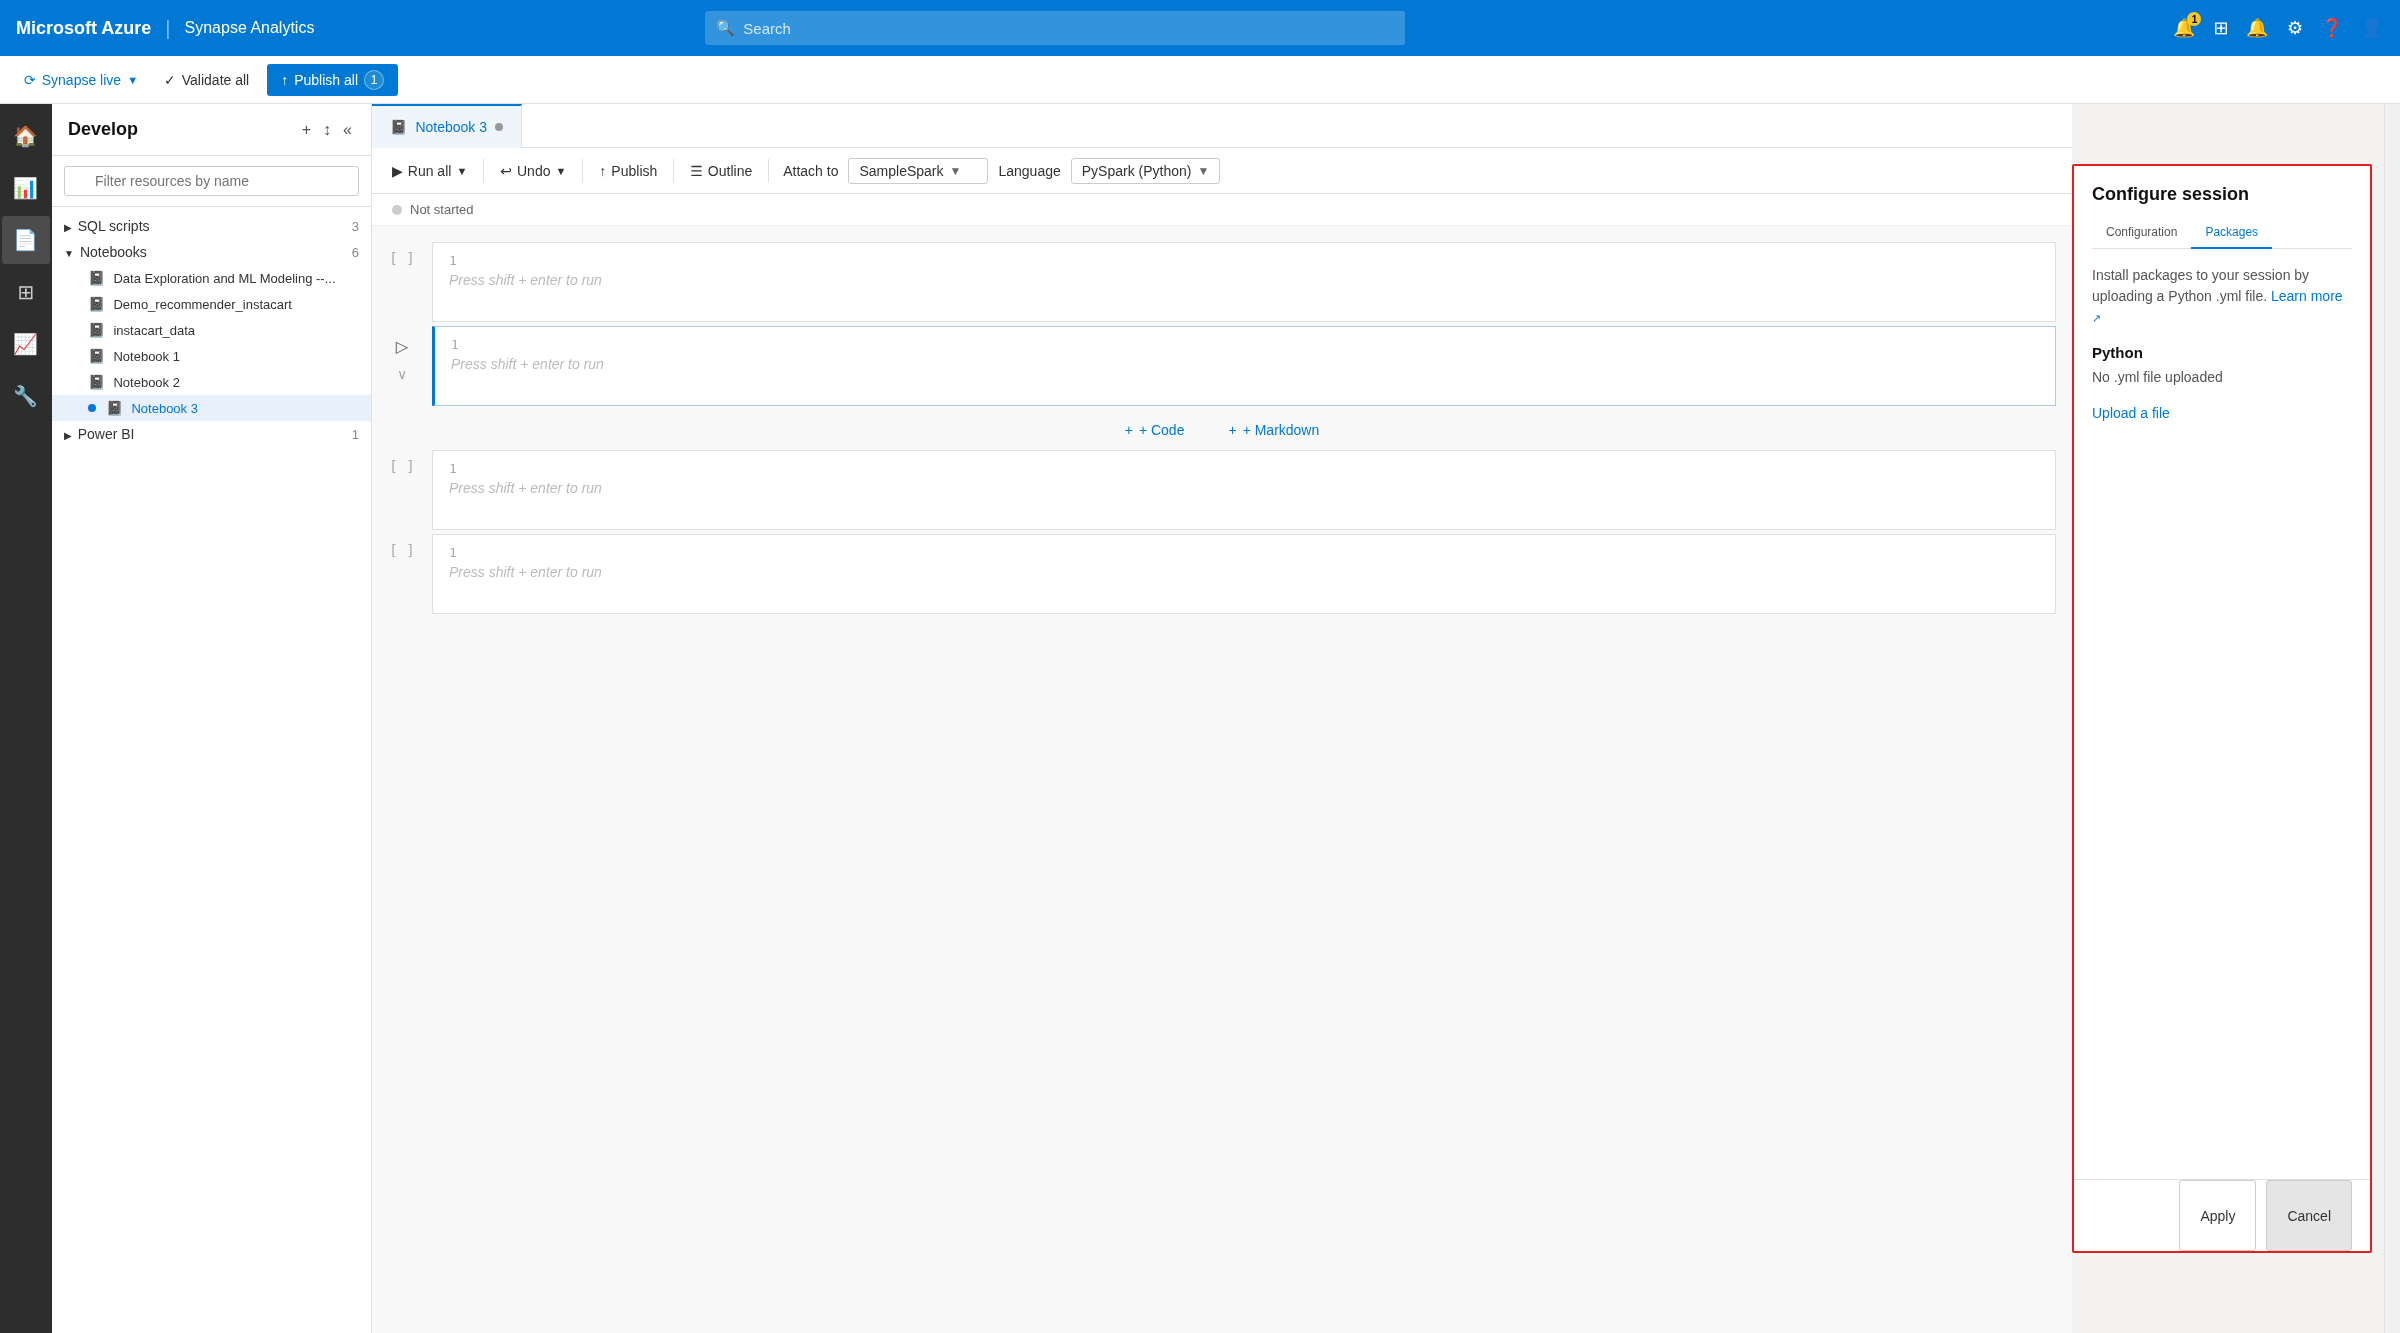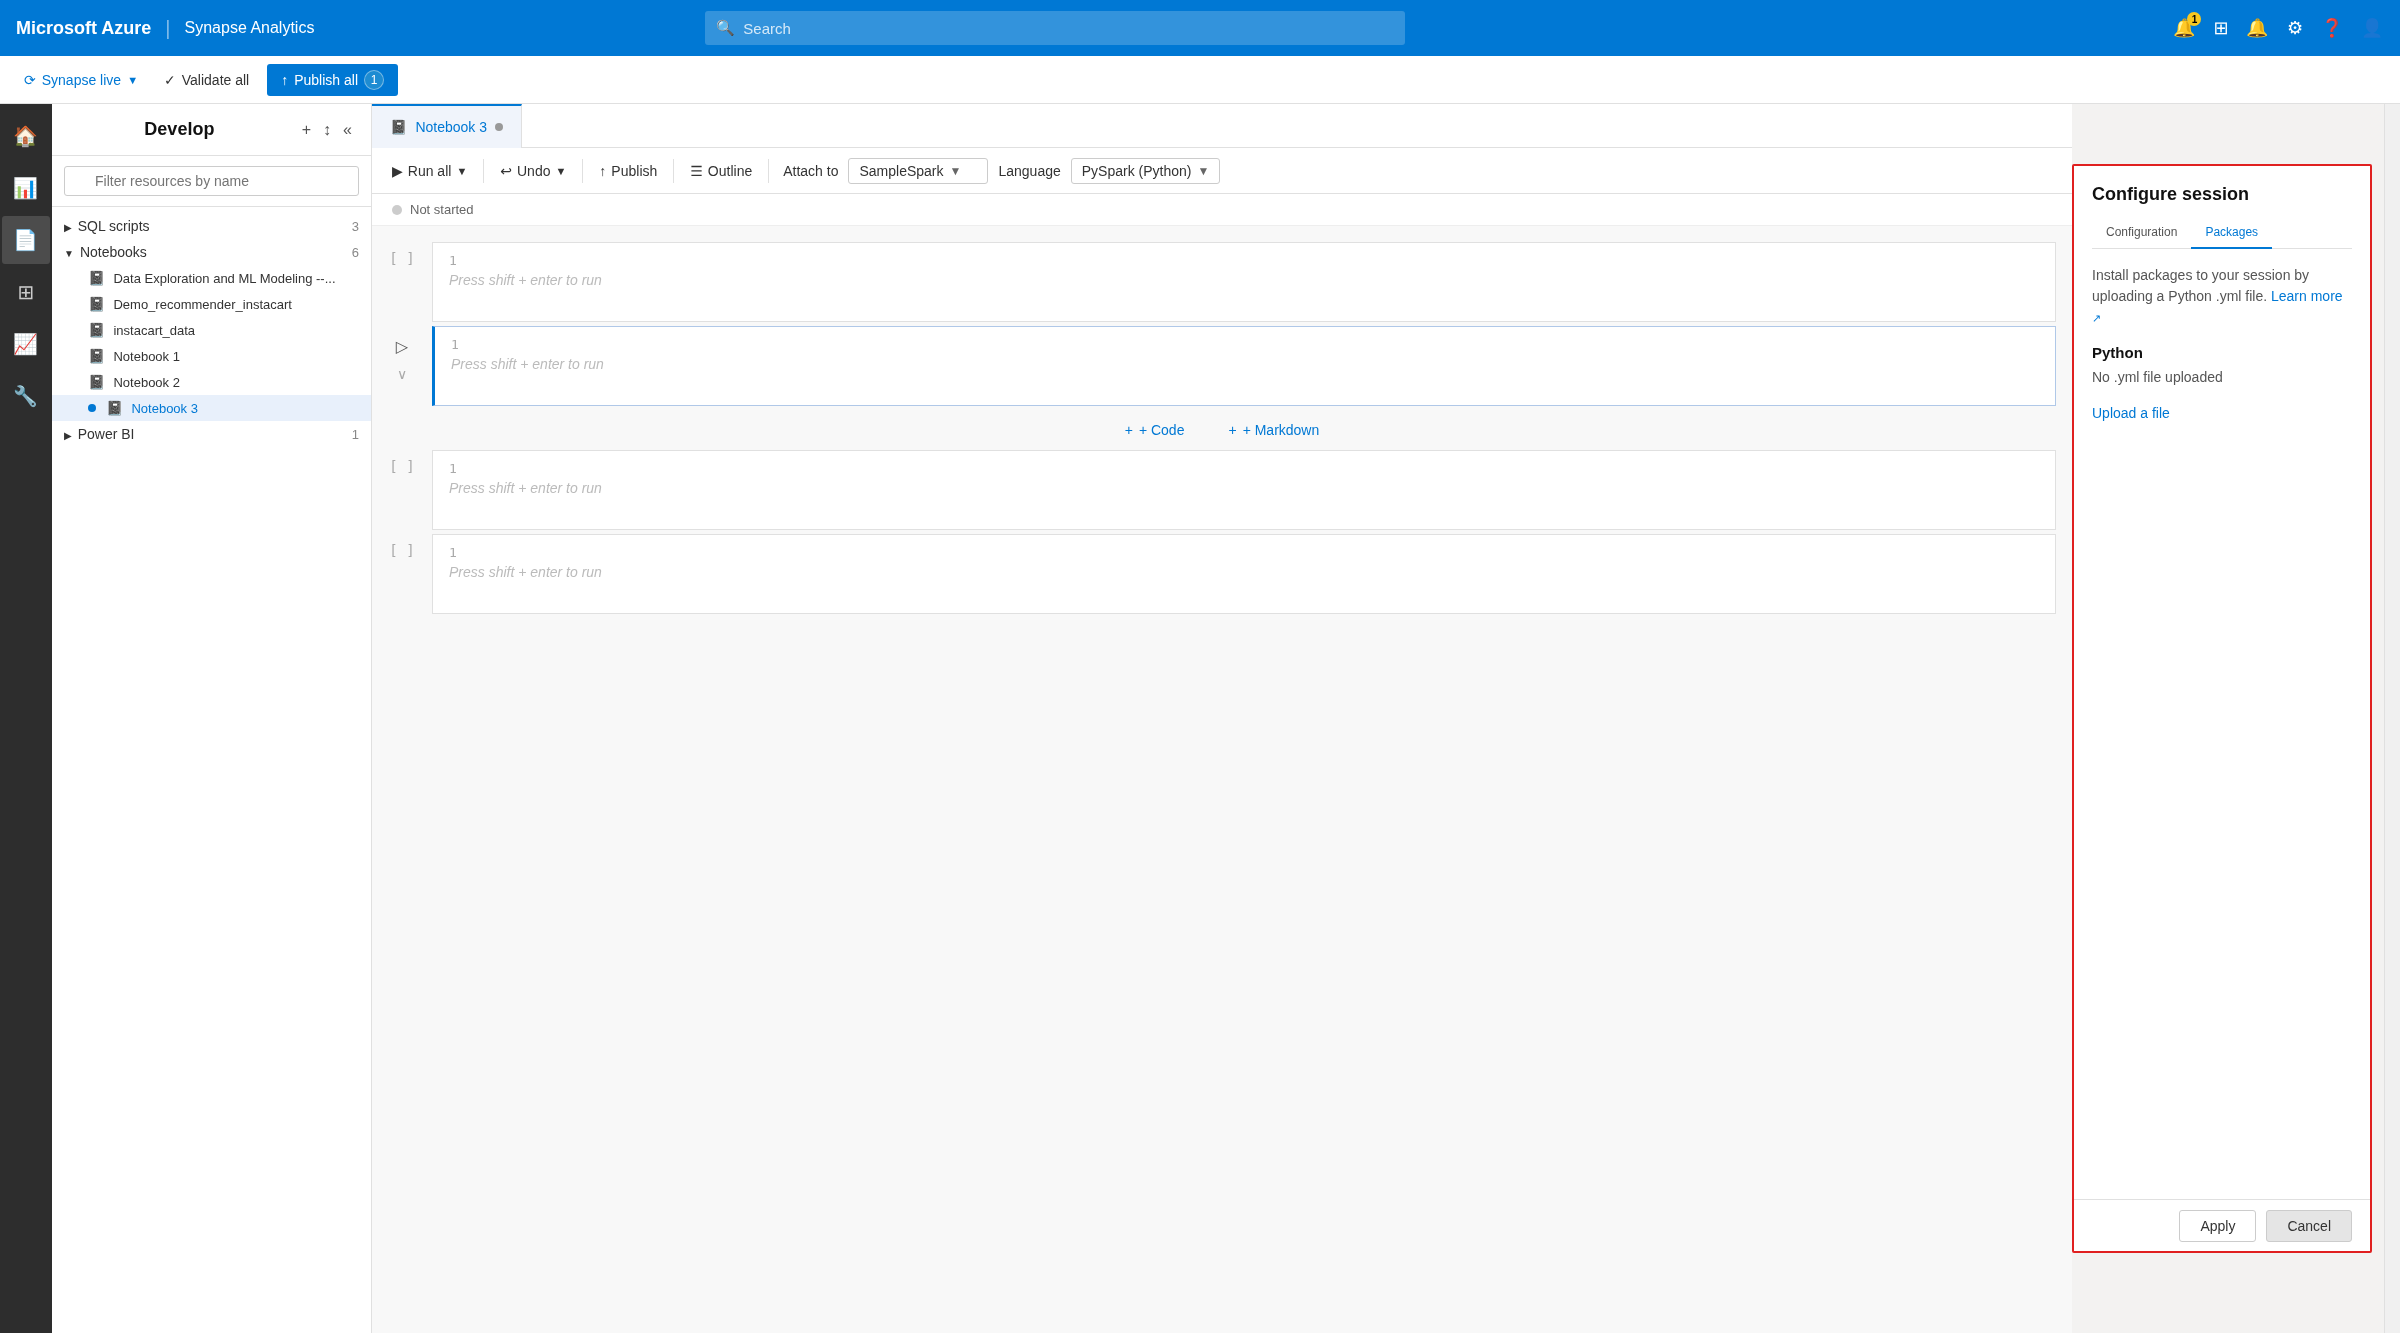--- a/index.html
+++ b/index.html
@@ -185,21 +185,20 @@
       align-items: center;
       padding: 0 16px;
       border-bottom: 1px solid #e0e0e0;
       gap: 8px;
     }
     .develop-title {
       font-size: 18px;
       font-weight: 600;
       color: #111;
       flex: 1;
-      text-align: center;
     }
     .develop-header-icons {
       display: flex;
       align-items: center;
       gap: 6px;
       color: #555;
     }
     .develop-header-icons span {
       cursor: pointer;
       font-size: 16px;
@@ -532,25 +531,24 @@
       cursor: pointer;
       text-decoration: none;
     }
 
     
     .bottom-action-bar {
       position: absolute;
       bottom: 0;
       left: 0;
       right: 0;
-      height: 52px;
+      height: 72px;
       background: white;
       border-top: 1px solid #e0e0e0;
       display: flex;
-      align-items: center;
       justify-content: flex-end;
       padding: 0 18px;
       gap: 10px;
     }
     .apply-btn {
       padding: 7px 20px;
       background: white;
       border: 1px solid #ccc;
       border-radius: 3px;
       font-size: 14px;

